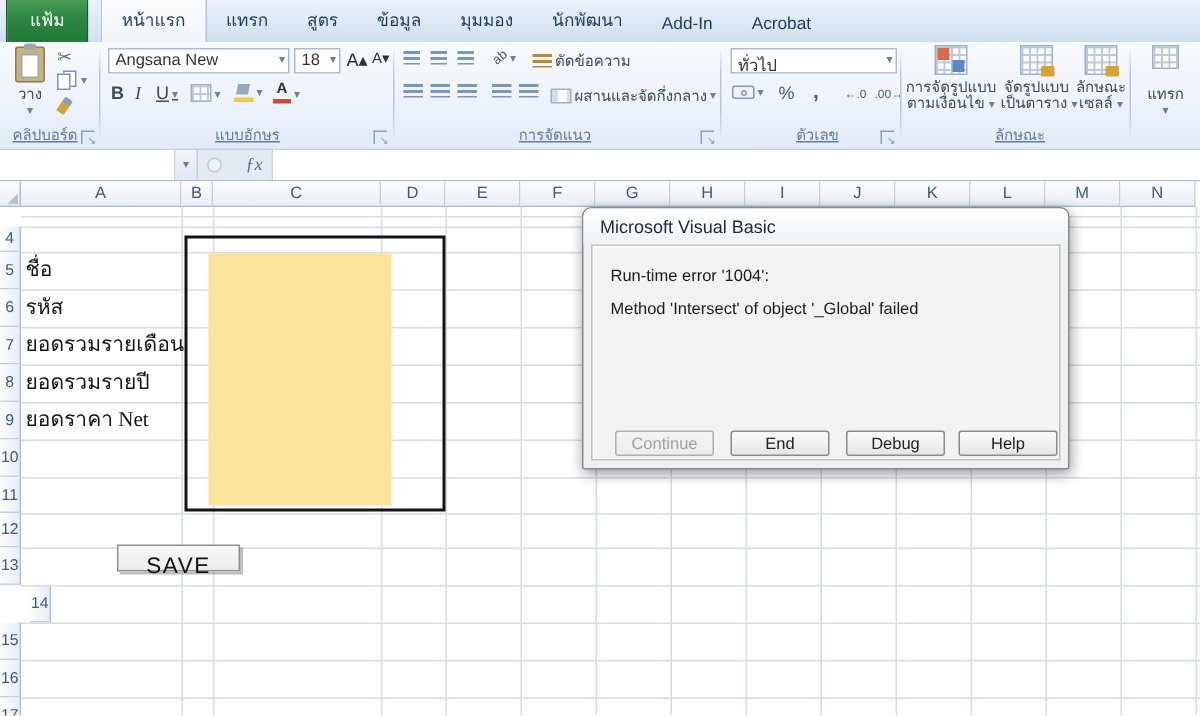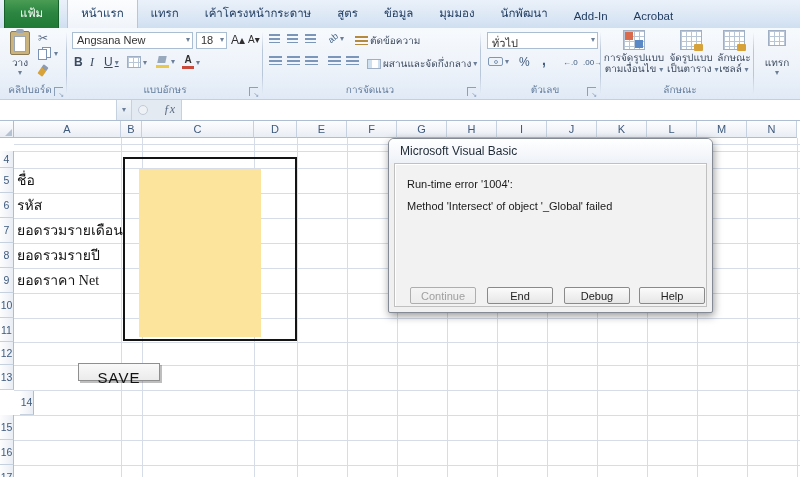--- a/index.html
+++ b/index.html
@@ -16,21 +16,21 @@
     border-radius:2px 2px 0 0; color:#1f3f66; }
   .tab.file { background:linear-gradient(#4d9e55 0%,#2d8742 45%,#1f7a35 100%); border:1px solid #17612a;
     border-bottom:none; border-radius:3px 3px 0 0; color:#fff; margin-left:4px; margin-right:8px; padding:5px 15px 6px 15px; }
 
   
   #ribbon { position:absolute; left:0; top:28px; width:800px; height:72px;
     background:linear-gradient(180deg,#f7fafd 0%,#eef3fa 55%,#e0eaf6 100%);
     border-bottom:1px solid #c3cfe0; font-size:10.5px; color:#3c4a5e; }
   .gsep { position:absolute; top:4px; height:62px; width:1px;
     background:linear-gradient(180deg,rgba(170,186,208,0),#b9c7da 30%,#b9c7da 70%,rgba(170,186,208,0)); }
-  .glabel { position:absolute; bottom:2px; font-size:10px; color:#647c9c; text-align:center; white-space:nowrap; }
+  .glabel { position:absolute; bottom:2px; font-size:10px; color:#647c9c; text-align:center; white-space:nowrap;text-decoration:underline; }
   .launcher { position:absolute; bottom:3px; width:9px; height:9px; border-left:1px solid #8ca0ba; border-top:1px solid #8ca0ba; }
   .launcher span { position:absolute; right:-1px; bottom:-2px; font-size:7px; color:#8ca0ba; line-height:7px; }
   .combo { position:absolute; height:17px; background:#fff; border:1px solid #abbdd3; font-size:11px; color:#333;
     padding:1px 14px 1px 4px; white-space:nowrap; overflow:hidden; }
   .combo .dd { position:absolute; right:2px; top:2px; font-size:8px; color:#6b7f99; }
   .dd2 { font-size:8px; color:#6b7f99; }
   .sbtn { position:absolute; display:flex; align-items:center; gap:2px; white-space:nowrap; color:#3c4a5e; }
   .bigbtn { position:absolute; text-align:center; color:#3c4a5e; }
   .bigbtn .t { font-size:10px; line-height:11px; white-space:nowrap; }
 
@@ -103,21 +103,20 @@
 </head>
 <body>
 
 <div id="app">
 
   <div id="tabrow">
     <div class="tab file">แฟ้ม</div>
     <span id="tabs-container" style="display:flex;align-items:flex-end;">
         <div class="tab active">หน้าแรก</div>
         <div class="tab">แทรก</div>
-        <div class="tab">เค้าโครงหน้ากระดาษ</div>
         <div class="tab">สูตร</div>
         <div class="tab">ข้อมูล</div>
         <div class="tab">มุมมอง</div>
         <div class="tab">นักพัฒนา</div>
         <div class="tab">Add-In</div>
         <div class="tab">Acrobat</div>
       </span>
   </div>
 
   <div id="ribbon">

